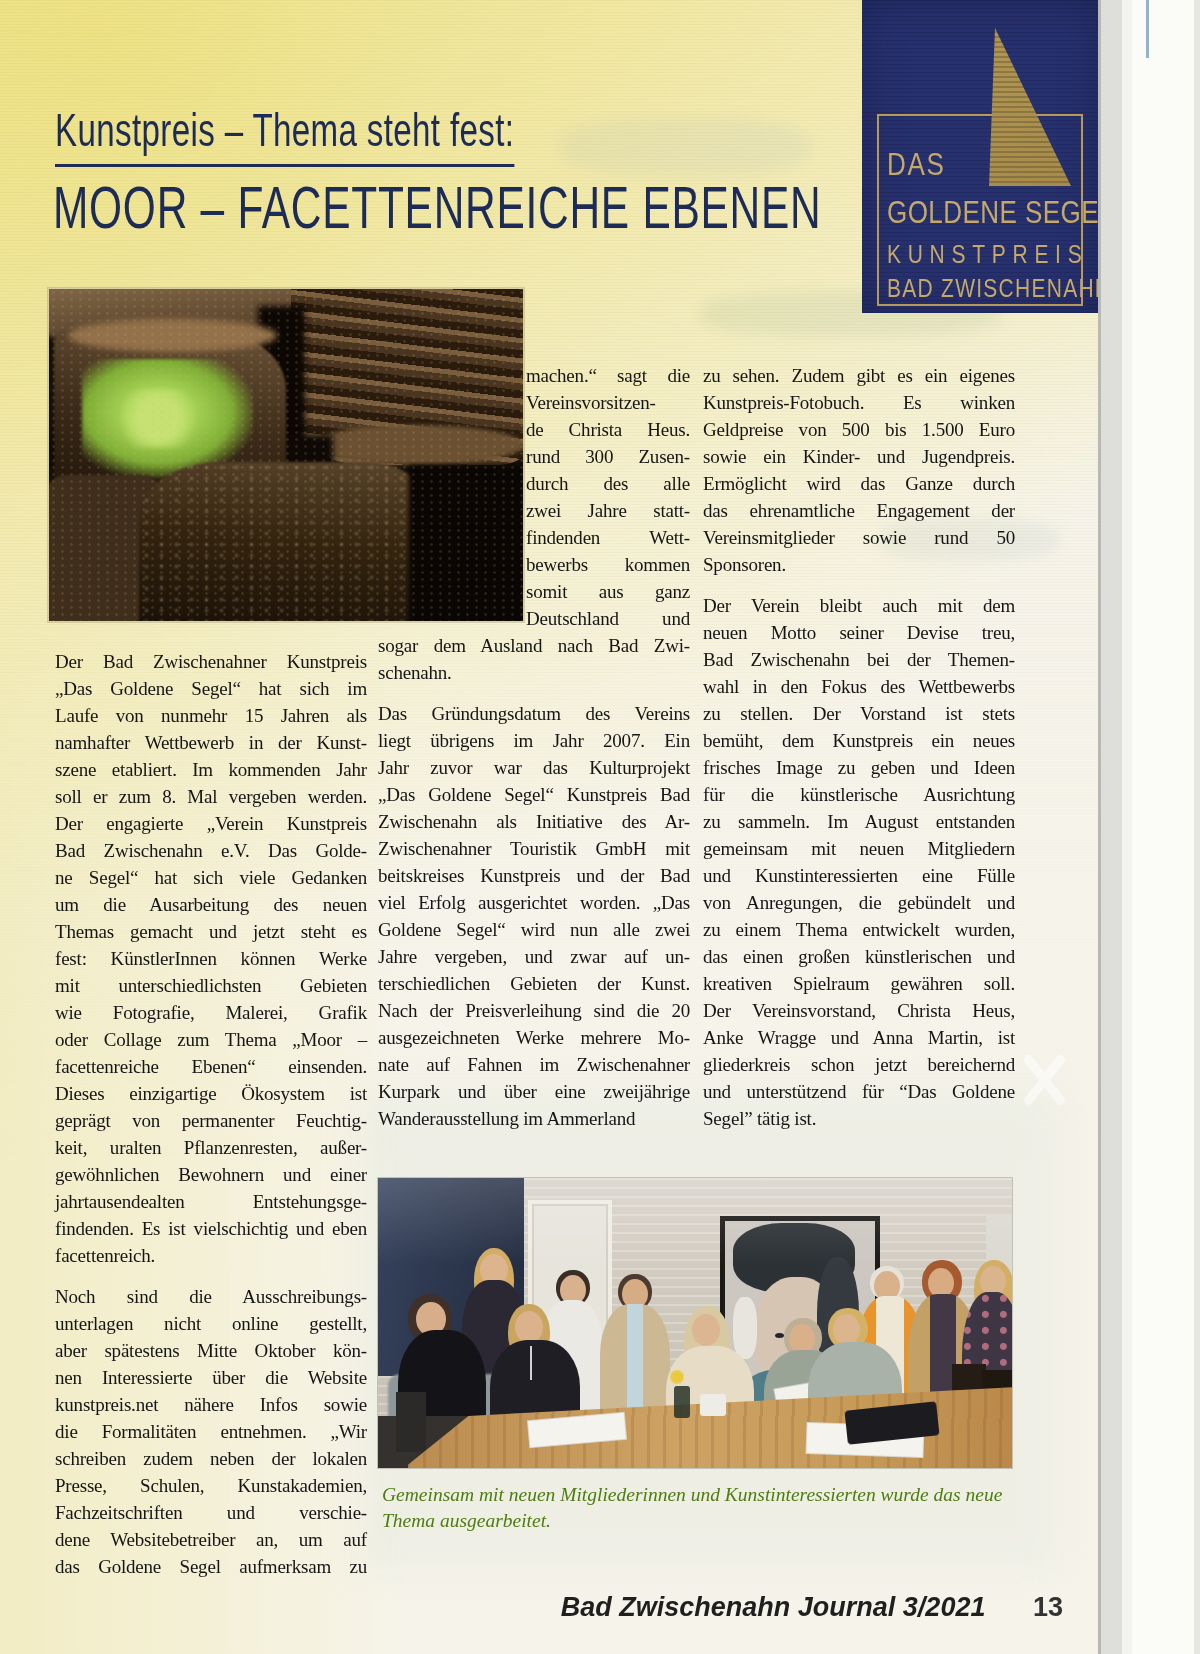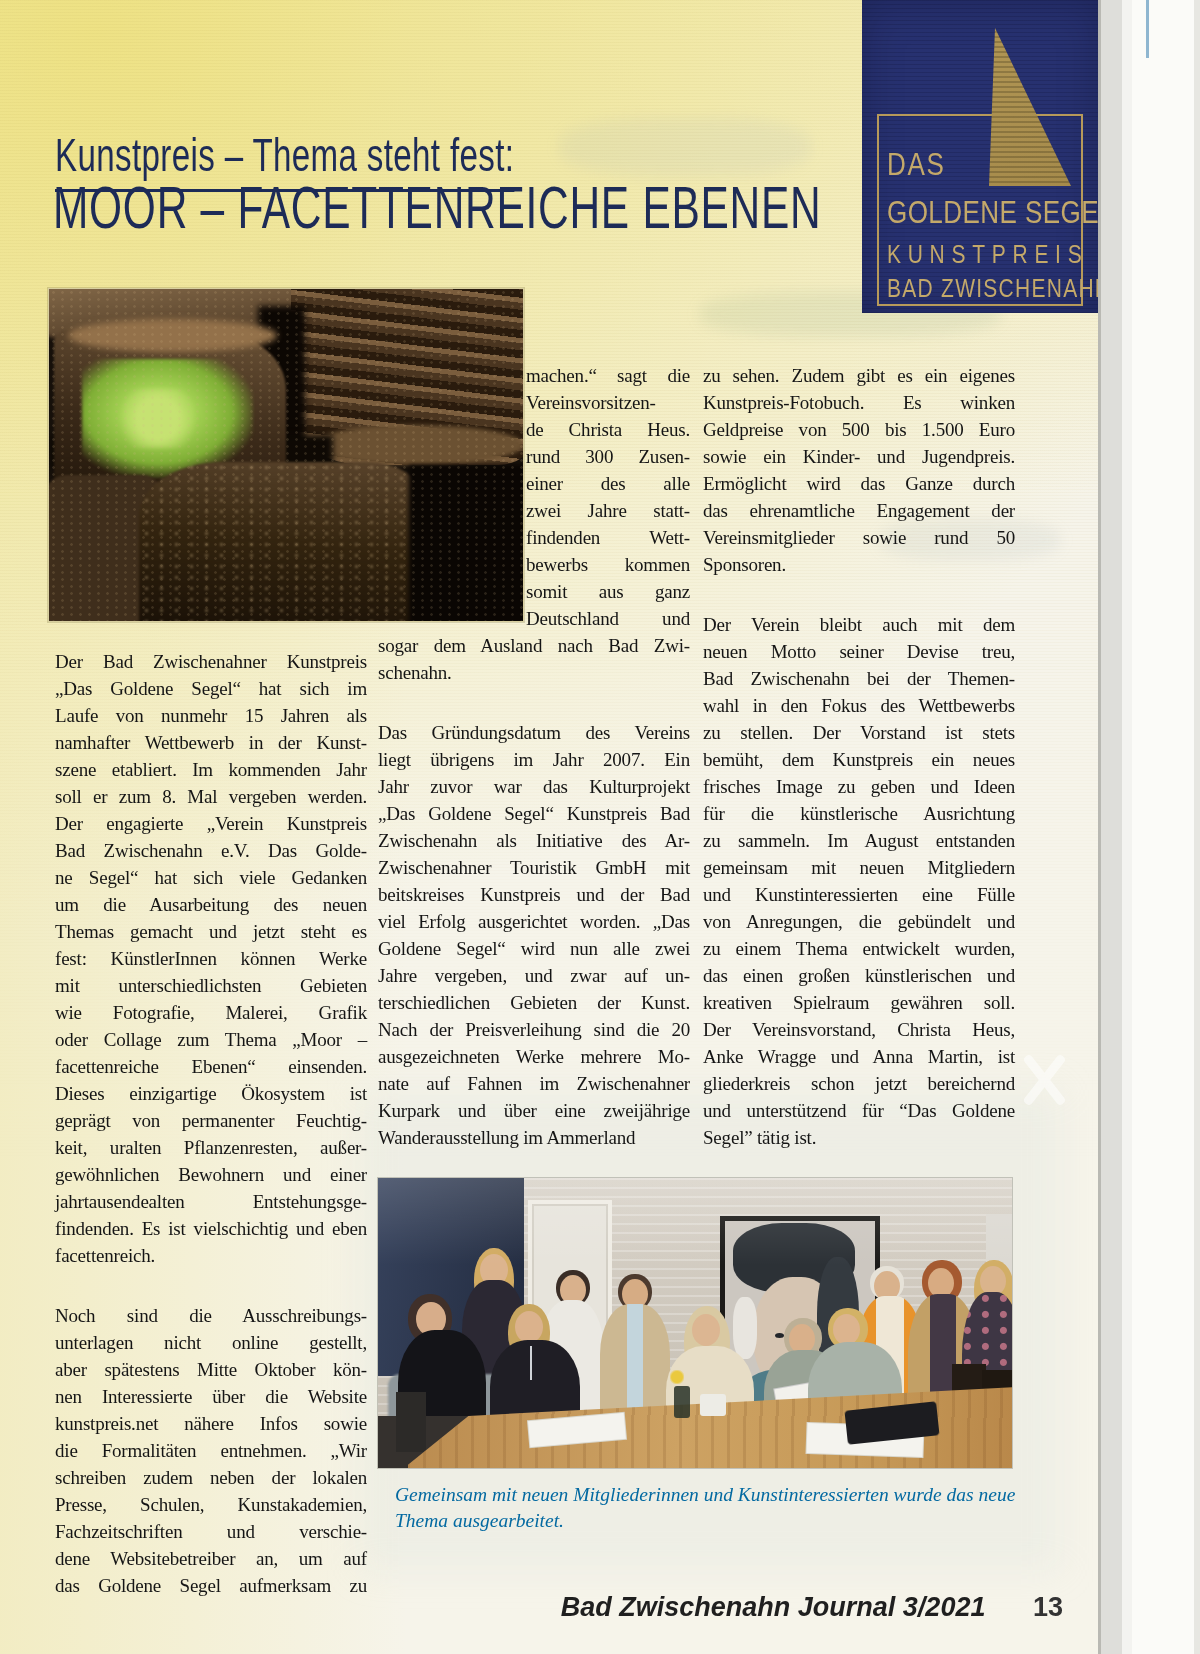--- a/index.html
+++ b/index.html
@@ -14,21 +14,21 @@
   .halftone{position:absolute;inset:0;pointer-events:none;
     background:repeating-linear-gradient(0deg, rgba(165,135,55,.05) 0 1px, rgba(0,0,0,0) 1px 3px);
     -webkit-mask-image:linear-gradient(180deg,#000 0 28%,rgba(0,0,0,.4) 50%,transparent 72%);
             mask-image:linear-gradient(180deg,#000 0 28%,rgba(0,0,0,.4) 50%,transparent 72%);}
   .coolzone{position:absolute;left:360px;top:1090px;width:700px;height:480px;background:rgba(210,220,214,.22);filter:blur(18px);}
   .smudge{position:absolute;filter:blur(7px);border-radius:40%;}
   .page-edge{position:absolute;top:0;left:1098px;width:102px;height:1654px;
     background:linear-gradient(90deg,#b9b9b3 0 3px,#dededa 3px 24px,#f3f3f0 24px 34px,#fbfbf8 34px 96px,#e7e7e2 96px 100%);}
   .scanline-blue{position:absolute;left:1146px;top:0;width:3px;height:58px;background:#8fb6d0;}
   
-  .kicker{position:absolute;left:55px;top:103px;white-space:nowrap;margin-top:25px;}
+  .kicker{position:absolute;left:55px;top:103px;white-space:nowrap;}
   .kicker span{display:inline-block;transform:scaleX(.72);transform-origin:left top;
     font-family:"Liberation Sans",sans-serif;font-size:46px;font-weight:400;color:#1d2b57;
     padding-bottom:7px;border-bottom:3px solid #1d2b57;letter-spacing:.5px;}
   .headline{position:absolute;left:53px;top:174px;white-space:nowrap;margin:0;}
   .headline span{display:inline-block;transform:scaleX(.72);transform-origin:left top;
     font-family:"Liberation Sans",sans-serif;font-size:59px;font-weight:400;color:#1d2b57;letter-spacing:1px;}
   
   .logo{position:absolute;left:862px;top:0;width:237px;height:313px;background:#273170;
         box-shadow:inset 0 0 40px rgba(0,0,20,.25);}
   .logo-lines{position:absolute;inset:0;background:repeating-linear-gradient(0deg, rgba(10,10,40,.18) 0 1px, transparent 1px 4px);}
@@ -39,21 +39,21 @@
     clip-path:polygon(133px 28px,127px 186px,209px 186px);}
   .logo-text{position:absolute;left:25px;top:148px;transform:scaleX(.84);transform-origin:left top;
     color:#c4a96a;font-family:"Liberation Sans",sans-serif;white-space:nowrap;}
   .logo-text .l1{font-size:31px;line-height:34px;letter-spacing:2px;margin-bottom:14px;}
   .logo-text .l2{font-size:31px;line-height:34px;letter-spacing:.5px;margin-bottom:10px;}
   .logo-text .l3{font-size:25px;line-height:28px;letter-spacing:8px;margin-bottom:6px;}
   .logo-text .l4{font-size:25px;line-height:28px;letter-spacing:1.5px;}
   
   .col{position:absolute;width:312px;font-size:19px;line-height:27px;color:#151515;letter-spacing:-.2px;}
   .c1{left:55px;top:648px;} .c2{left:378px;top:362px;} .c3{left:703px;top:362px;}
-  .para+.para{margin-top:33px;}
+  .para+.para{margin-top:14px;}
   .line{text-align:justify;text-align-last:justify;}
   .line.narrow{padding-left:148px;}
   .line.last{text-align-last:left;}
   
   .moor{position:absolute;left:48px;top:288px;width:474px;height:332px;background:#16100a;
         border:1px solid #d8cf9f;box-shadow:0 0 0 1px rgba(120,110,60,.25);overflow:hidden;}
   .moor div{position:absolute;}
   .m1{left:-5%;top:-6%;width:78%;height:26%;background:linear-gradient(175deg,#8f7350,#55402a 70%,rgba(40,28,16,0));border-radius:40% 55% 30% 45%;filter:blur(2px);}
   .m2{left:1%;top:12%;width:49%;height:52%;background:linear-gradient(190deg,#6d5438,#3b2a19 55%,#1f1409);border-radius:8% 35% 20% 12%;filter:blur(1px);}
   .m2b{left:4%;top:9%;width:44%;height:10%;background:#93714a;border-radius:50%;filter:blur(3px);}
@@ -95,21 +95,21 @@
   .chair1{left:574px;top:186px;width:34px;height:84px;background:#241c15;}
   .chair2{left:604px;top:192px;width:30px;height:78px;background:#1f1811;}
   .floor{left:0;top:238px;width:130px;height:52px;background:#35312e;}
   .chair-l{left:18px;top:214px;width:30px;height:60px;background:#2c2a28;}
   .table{left:30px;top:206px;width:604px;height:84px;
     background:repeating-linear-gradient(91deg, rgba(110,65,25,.16) 0 3px, transparent 3px 16px),linear-gradient(92deg,#bb8c50,#cda263 45%,#c79a58 75%,#b9884a);
     clip-path:polygon(0 96%, 10% 38%, 100% 4%, 100% 100%, 0 100%);}
   .paper{background:#f4f3ee;border:1px solid #d8d6cc;}
   .photo-sheen{inset:0;background:linear-gradient(180deg, rgba(255,255,255,.16), rgba(255,255,255,0) 30%);}
   
-  .caption{position:absolute;left:395px;top:1482px;width:650px;font-style:italic;font-size:19.5px;line-height:26px;color:#0369a1;}
+  .caption{position:absolute;left:382px;top:1482px;width:650px;font-style:italic;font-size:19.5px;line-height:26px;color:#4d7c0f;}
   .footer{position:absolute;top:1592px;left:0;width:1063px;text-align:right;
     font-family:"Liberation Sans",sans-serif;font-style:italic;font-weight:700;font-size:27px;color:#1f1f1f;}
   .footer .pagenum{display:inline-block;margin-left:40px;font-style:normal;color:#333;}
   
   .xmark{position:absolute;left:1012px;top:1052px;width:64px;height:56px;opacity:.55;}
   .xmark i{position:absolute;left:28px;top:-2px;width:9px;height:60px;background:#fff;border-radius:4px;display:block;}
   .x1{transform:rotate(38deg);} .x2{transform:rotate(-38deg);}
 </style>
 </head>
 <body>
@@ -197,21 +197,21 @@
         <div class="line">dene Websitebetreiber an, um auf</div>
         <div class="line">das Goldene Segel aufmerksam zu</div>
       </div>
   </div>
   <div class="col c2">
     <div class="para">
         <div class="line narrow">machen.“ sagt die</div>
         <div class="line narrow">Vereinsvorsitzen-</div>
         <div class="line narrow">de Christa Heus.</div>
         <div class="line narrow">rund 300 Zusen-</div>
-        <div class="line narrow">einer des alle</div>
+        <div class="line narrow">durch des alle</div>
         <div class="line narrow">zwei Jahre statt-</div>
         <div class="line narrow">findenden Wett-</div>
         <div class="line narrow">bewerbs kommen</div>
         <div class="line narrow">somit aus ganz</div>
         <div class="line narrow">Deutschland und</div>
         <div class="line">sogar dem Ausland nach Bad Zwi-</div>
         <div class="line last">schenahn.</div>
       </div>
     <div class="para">
         <div class="line">Das Gründungsdatum des Vereins</div>

